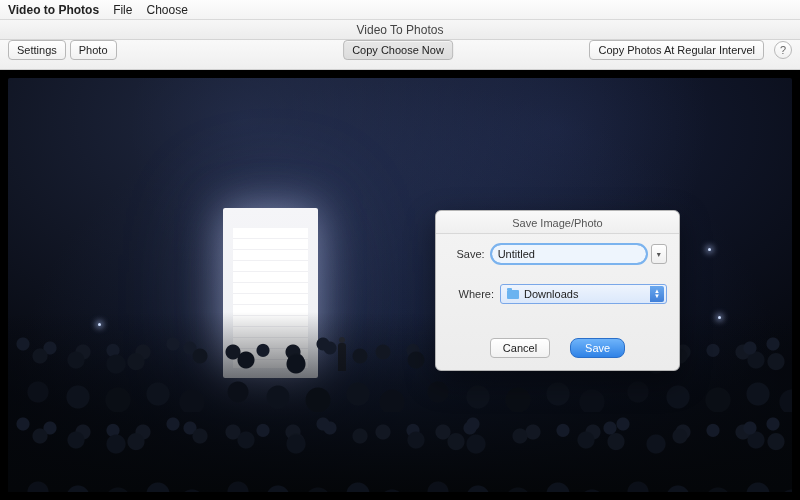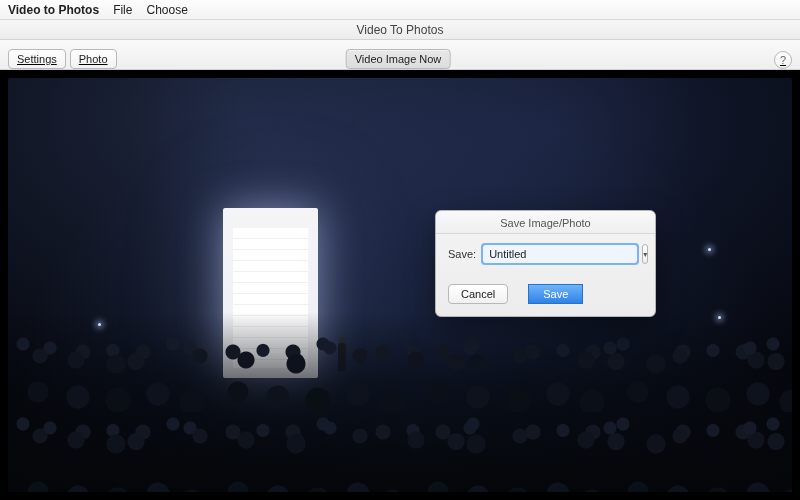--- a/index.html
+++ b/index.html
@@ -33,24 +33,23 @@
       justify-content: center;
       font-size: 12px;
       color: #444;
     }
 
     .toolbar {
       height: 30px;
       background: linear-gradient(#f9f9f9, #efefef);
       border-bottom: 1px solid #d0d0d0;
       display: flex;
-      align-items: flex-end;
+      align-items: flex-start;
       padding: 0 8px;
       position: relative;
-      text-decoration: underline;
     }
     .mac-btn {
       font-size: 11px;
       color: #222;
       background: linear-gradient(#ffffff, #f1f1f1);
       border: 1px solid #b8b8b8;
       border-radius: 4px;
       padding: 2px 8px;
       height: 20px;
       line-height: 14px;
@@ -166,21 +165,21 @@
       box-shadow: 0 0 6px 2px rgba(180,200,255,0.7);
     }
     .sp1 { left: 90px; top: 245px; }
     .sp2 { left: 510px; top: 230px; }
     .sp3 { left: 710px; top: 238px; }
     .sp4 { left: 700px; top: 170px; }
 
     .save-sheet {
       position: absolute;
       left: 435px; top: 140px;
-      width: 221px;
+      width: 245px;
       background: linear-gradient(#f4f4f4, #ececec);
       border: 1px solid #b5b5b5;
       border-radius: 6px;
       box-shadow: 0 10px 30px rgba(0,0,0,0.45);
       padding: 0;
     }
     .sheet-title {
       text-align: center;
       font-size: 11px;
       color: #555;
@@ -188,34 +187,34 @@
       border-bottom: 1px solid #d8d8d8;
       background: linear-gradient(#f9f9f9,#efefef);
       border-radius: 6px 6px 0 0;
     }
     .sheet-body {
       padding: 10px 12px 6px;
     }
     .sheet-row {
       display: flex;
       align-items: center;
-      margin-bottom: 6px;
+      margin-bottom: 20px;
     }
     .sheet-label {
       width: 46px;
       text-align: right;
       font-size: 11px;
       color: #333;
       margin-right: 6px;
     }
     .sheet-input {
       flex: 1;
       height: 20px;
       border: 1px solid #a6a6a6;
-      border-radius: 3px;
+      border-radius: 10px;
       background: #fff;
       padding: 0 6px;
       font-size: 11px;
       color: #222;
     }
     .sheet-input.focus {
       outline: 2px solid #7bb3ee;
       outline-offset: -1px;
       border-color: #7bb3ee;
       background: #eef5fd;
@@ -267,40 +266,40 @@
       background: linear-gradient(#6aa8ee,#3f7fd8);
       border-radius: 0 2px 2px 0;
       display: flex; flex-direction: column;
       align-items: center; justify-content: center;
       color: #fff; font-size: 6px;
     }
     .sheet-select .stepper span { line-height: 5px; }
 
     .sheet-footer {
       display: flex;
-      justify-content: flex-start;
+      justify-content: center;
       padding: 8px 12px 12px;
       gap: 20px;
     }
     .btn-default {
       font-size: 11px;
       color: #222;
       background: linear-gradient(#ffffff,#f1f1f1);
       border: 1px solid #b8b8b8;
       border-radius: 4px;
       padding: 2px 12px;
       height: 20px;
       cursor: default;
     }
     .btn-primary {
       font-size: 11px;
       color: #fff;
       background: linear-gradient(#6fb4fa,#2f82e6);
       border: 1px solid #2a6fc9;
-      border-radius: 0;
+      border-radius: 8px;
       padding: 2px 14px;
       height: 20px;
       cursor: default;
     }
     .cursor {
       position: absolute;
       left: 400px; top: 40px;
       width: 0; height: 0;
       pointer-events: none;
     }
@@ -316,23 +315,24 @@
 </div>
 
 <div class="window-title">
   <span>Video To Photos</span>
 </div>
 
 <div class="toolbar">
   <button class="mac-btn">Settings</button>
   <button class="mac-btn">Photo</button>
   <div class="center">
-    <button class="mac-btn active">Video Image Now</button>
+    <button class="mac-btn active">Copy Choose Now</button>
   </div>
   <div class="right">
+    <button class="mac-btn">Copy Photos At Regular Intervel</button>
     <div class="help-circle">?</div>
   </div>
 
   <div class="cursor">
     <svg width="14" height="18" viewBox="0 0 14 18">
       <path d="M0 0 L0 14 L3.5 11 L6 17 L8 16 L5.5 10 L10 10 Z" fill="#000" stroke="#fff" stroke-width="1"></path>
     </svg>
   </div>
 </div>
 
@@ -350,19 +350,30 @@
   <div class="save-sheet">
     <div class="sheet-title">Save Image/Photo</div>
     <div class="sheet-body">
       <div class="sheet-row">
         <div class="sheet-label">Save:</div>
         <input class="sheet-input focus" value="Untitled" style="">
         <div class="disclosure">
           <span>▾</span>
         </div>
       </div>
+      <div class="sheet-row">
+        <div class="sheet-label">Where:</div>
+        <div class="sheet-select">
+          <span class="folder-icon"></span>
+          <span>Downloads</span>
+          <div class="stepper">
+            <span>▲</span>
+              <span>▼</span>
+          </div>
+        </div>
+      </div>
     </div>
     <div class="sheet-footer">
       <button class="btn-default">Cancel</button>
       <button class="btn-primary">Save</button>
     </div>
   </div>
 </div>
 
 </body></html>

